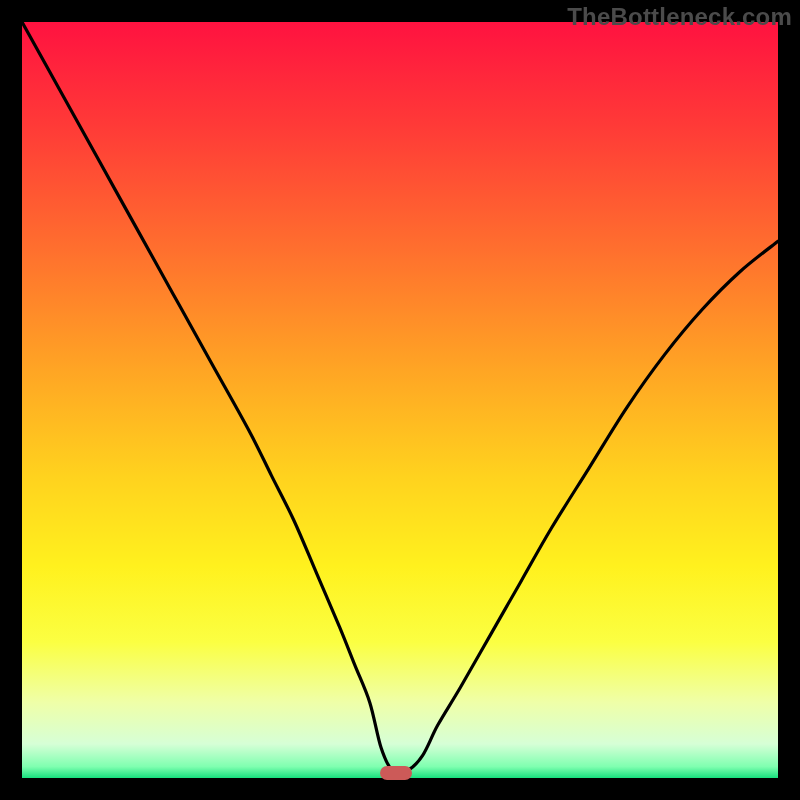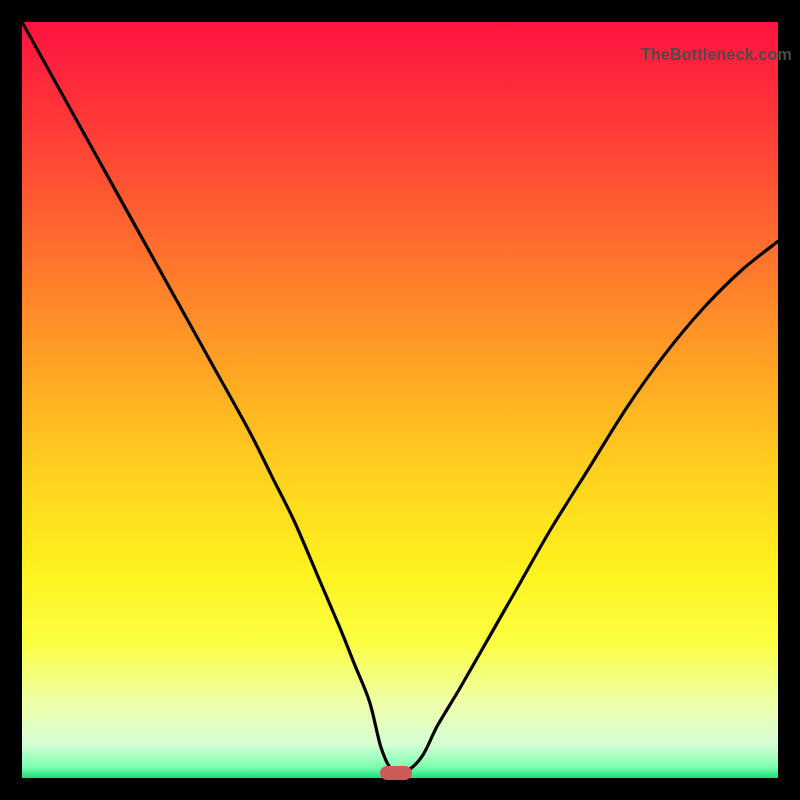--- a/index.html
+++ b/index.html
@@ -15,25 +15,24 @@
     position: relative;
     width: 800px;
     height: 800px;
     background: #000;
   }
   .watermark {
     position: absolute;
     top: 3px;
     right: 8px;
     color: #4b4b4b;
-    font-size: 16px;
+    font-size: 24px;
     font-weight: 600;
     letter-spacing: 0.2px;
     z-index: 5;
-    margin-top: 43px;
   }
   .plot-area {
     position: absolute;
     left: 22px;
     top: 22px;
     width: 756px;
     height: 756px;
   }
   .gradient-bg {
     position: absolute;

